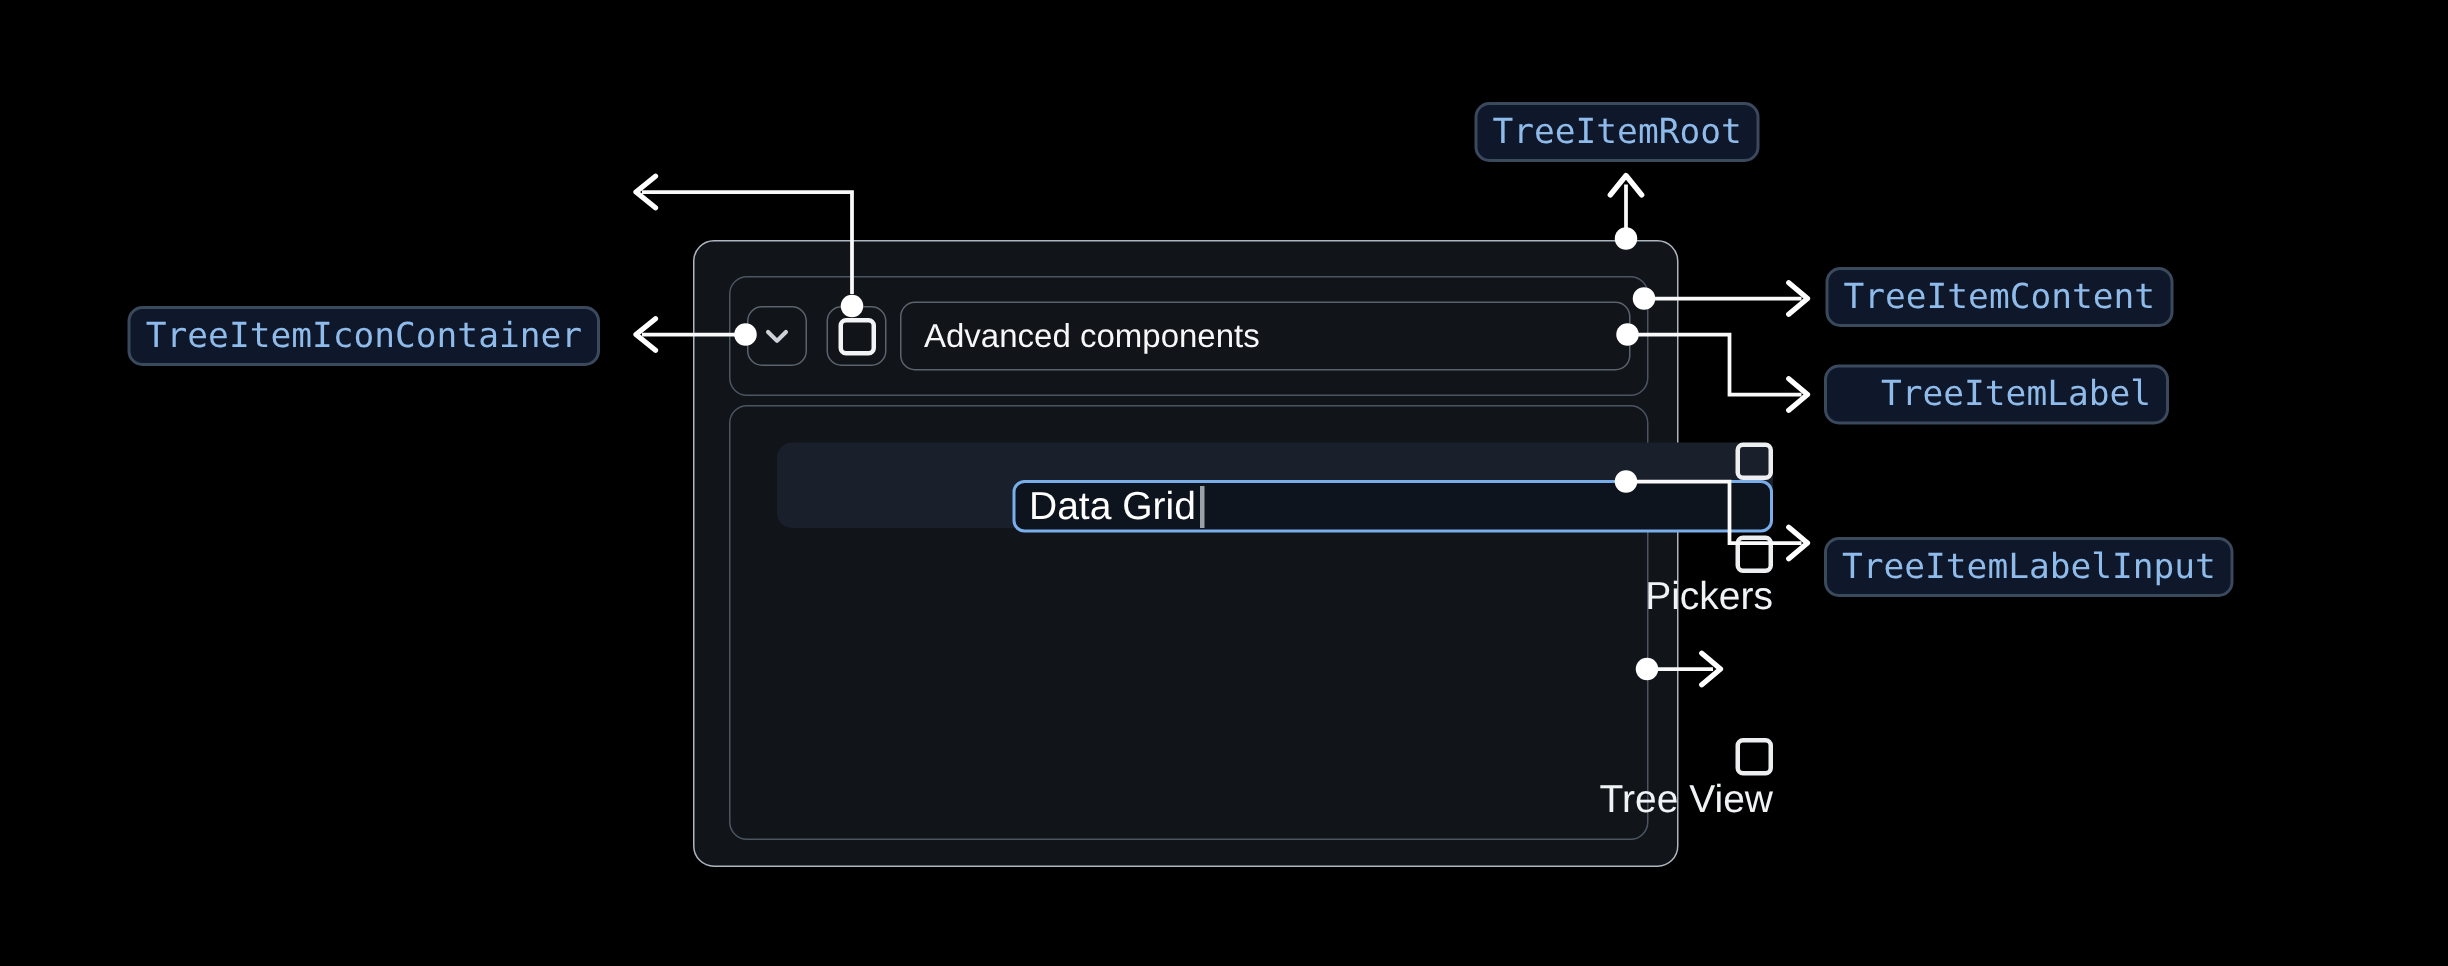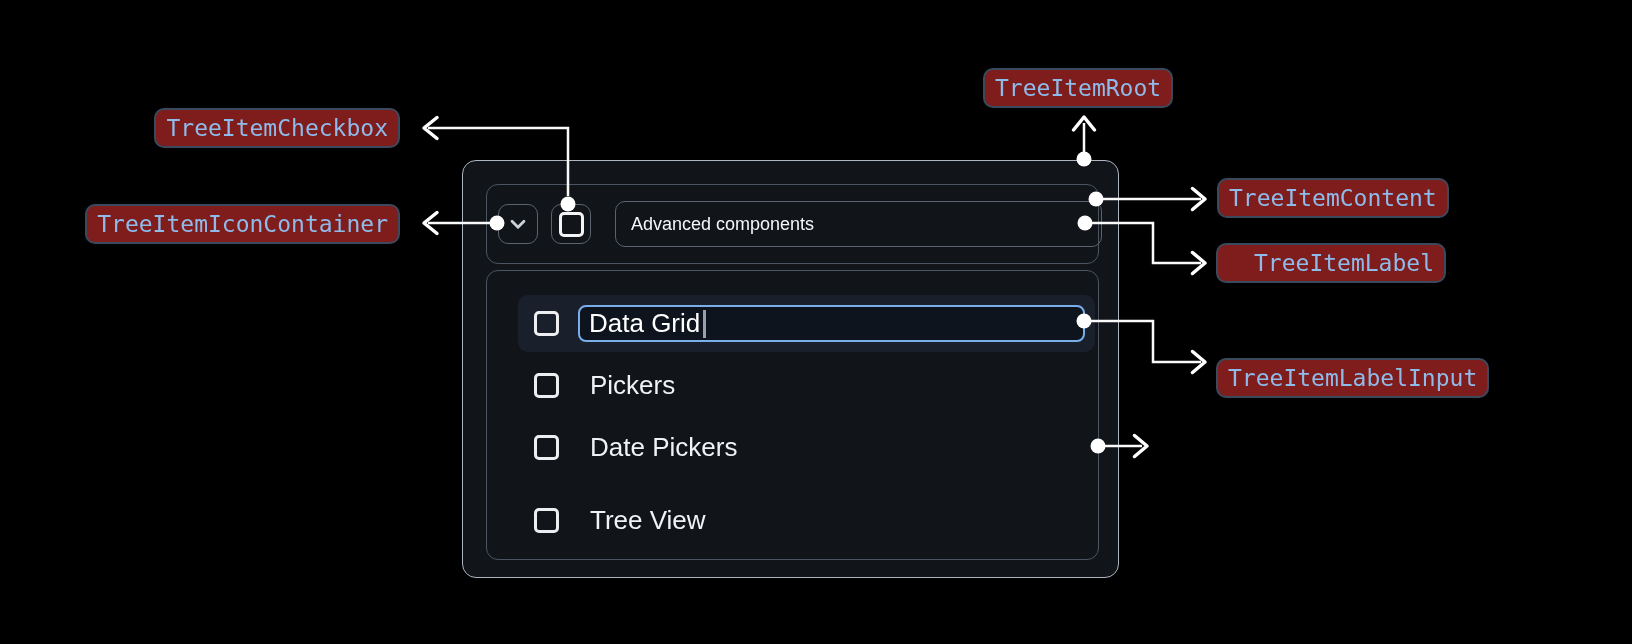--- a/index.html
+++ b/index.html
@@ -55,42 +55,42 @@
   .label-box {
     position: absolute;
     left: 113px; top: 16px;
     width: 487px; height: 46px;
     border: 1.5px solid #5a636e;
     border-radius: 10px;
     box-sizing: border-box;
     display: flex; align-items: center;
     padding-left: 15px;
     color: #f5f7f9;
-    font-size: 18px;
-    margin-left: 15px;
+    font-size: 22px;
   }
   .tree-group {
     position: absolute;
     left: 23px; top: 109px;
     width: 613px; height: 290px;
     border: 1.5px solid #4b5561;
     border-radius: 12px;
     box-sizing: border-box;
   }
   .tree-row {
     position: absolute;
     left: 31px;
-    width: 577px; height: 57px;
-    border-radius: 10px;
-    display: flex; align-items: center;
+    width: 664px; height: 57px;
+    border-radius: 10px;
+    display: flex; align-items: flex-end;
     padding-left: 16px;
     box-sizing: border-box;
     color: #f0f3f5;
     font-size: 26px;
     cursor: pointer;
+    flex-direction: column;
   }
   .tree-row .checkbox-glyph { border-color: #eceef0; }
   .row-0 { top: 24px; background: #1a202b; }
   .row-1 { top: 86px; }
   .row-2 { top: 148px; }
   .row-3 { top: 221px; }
   .tree-row .row-label { margin-left: 31px; }
   .label-input {
     margin-left: 19px;
     width: 507px; height: 37px;
@@ -108,21 +108,21 @@
     width: 2.5px; height: 28px;
     background: #98a0a8;
     margin-left: 3px;
     flex: none;
   }
 
   
   .chip {
     position: absolute;
     height: 40px;
-    background: #7f1d1d;
+    background: #0f172a;
     border: 2px solid #3b495d;
     border-radius: 10px;
     box-sizing: border-box;
     display: flex; align-items: center;
     padding: 0 10px;
     color: #8fbbea;
     font-family: "DejaVu Sans Mono", monospace;
     font-size: 23px;
     white-space: nowrap;
     z-index: 4;
@@ -181,24 +181,20 @@
           <span>Data Grid</span>
           <span class="caret"></span>
         </div>
       </div>
 
       <div class="tree-row row-1">
         <span class="checkbox-glyph"></span>
         <span class="row-label">Pickers</span>
       </div>
 
-      <div class="tree-row row-2">
-        <span class="checkbox-glyph"></span>
-        <span class="row-label">Date Pickers</span>
-      </div>
 
       <div class="tree-row row-3">
         <span class="checkbox-glyph"></span>
         <span class="row-label">Tree View</span>
       </div>
 
     </div>
   </div>
 
   <svg class="overlay">
@@ -239,23 +235,20 @@
       <circle class="dot" cx="1084" cy="321" r="7.5"></circle>
     </g>
 
     <g>
       <path class="line" d="M1098,446 H1142"></path>
       <polyline class="head" points="1134.5,435.5 1147,446 1134.5,456.5"></polyline>
       <circle class="dot" cx="1098" cy="446" r="7.5"></circle>
     </g>
   </svg>
 
-  <div class="chip chip-checkbox">
-    <span>TreeItemCheckbox</span>
-  </div>
   <div class="chip chip-icon-container">
     <span>TreeItemIconContainer</span>
   </div>
   <div class="chip chip-root">
     <span>TreeItemRoot</span>
   </div>
   <div class="chip chip-content">
     <span>TreeItemContent</span>
   </div>
   <div class="chip chip-label">

